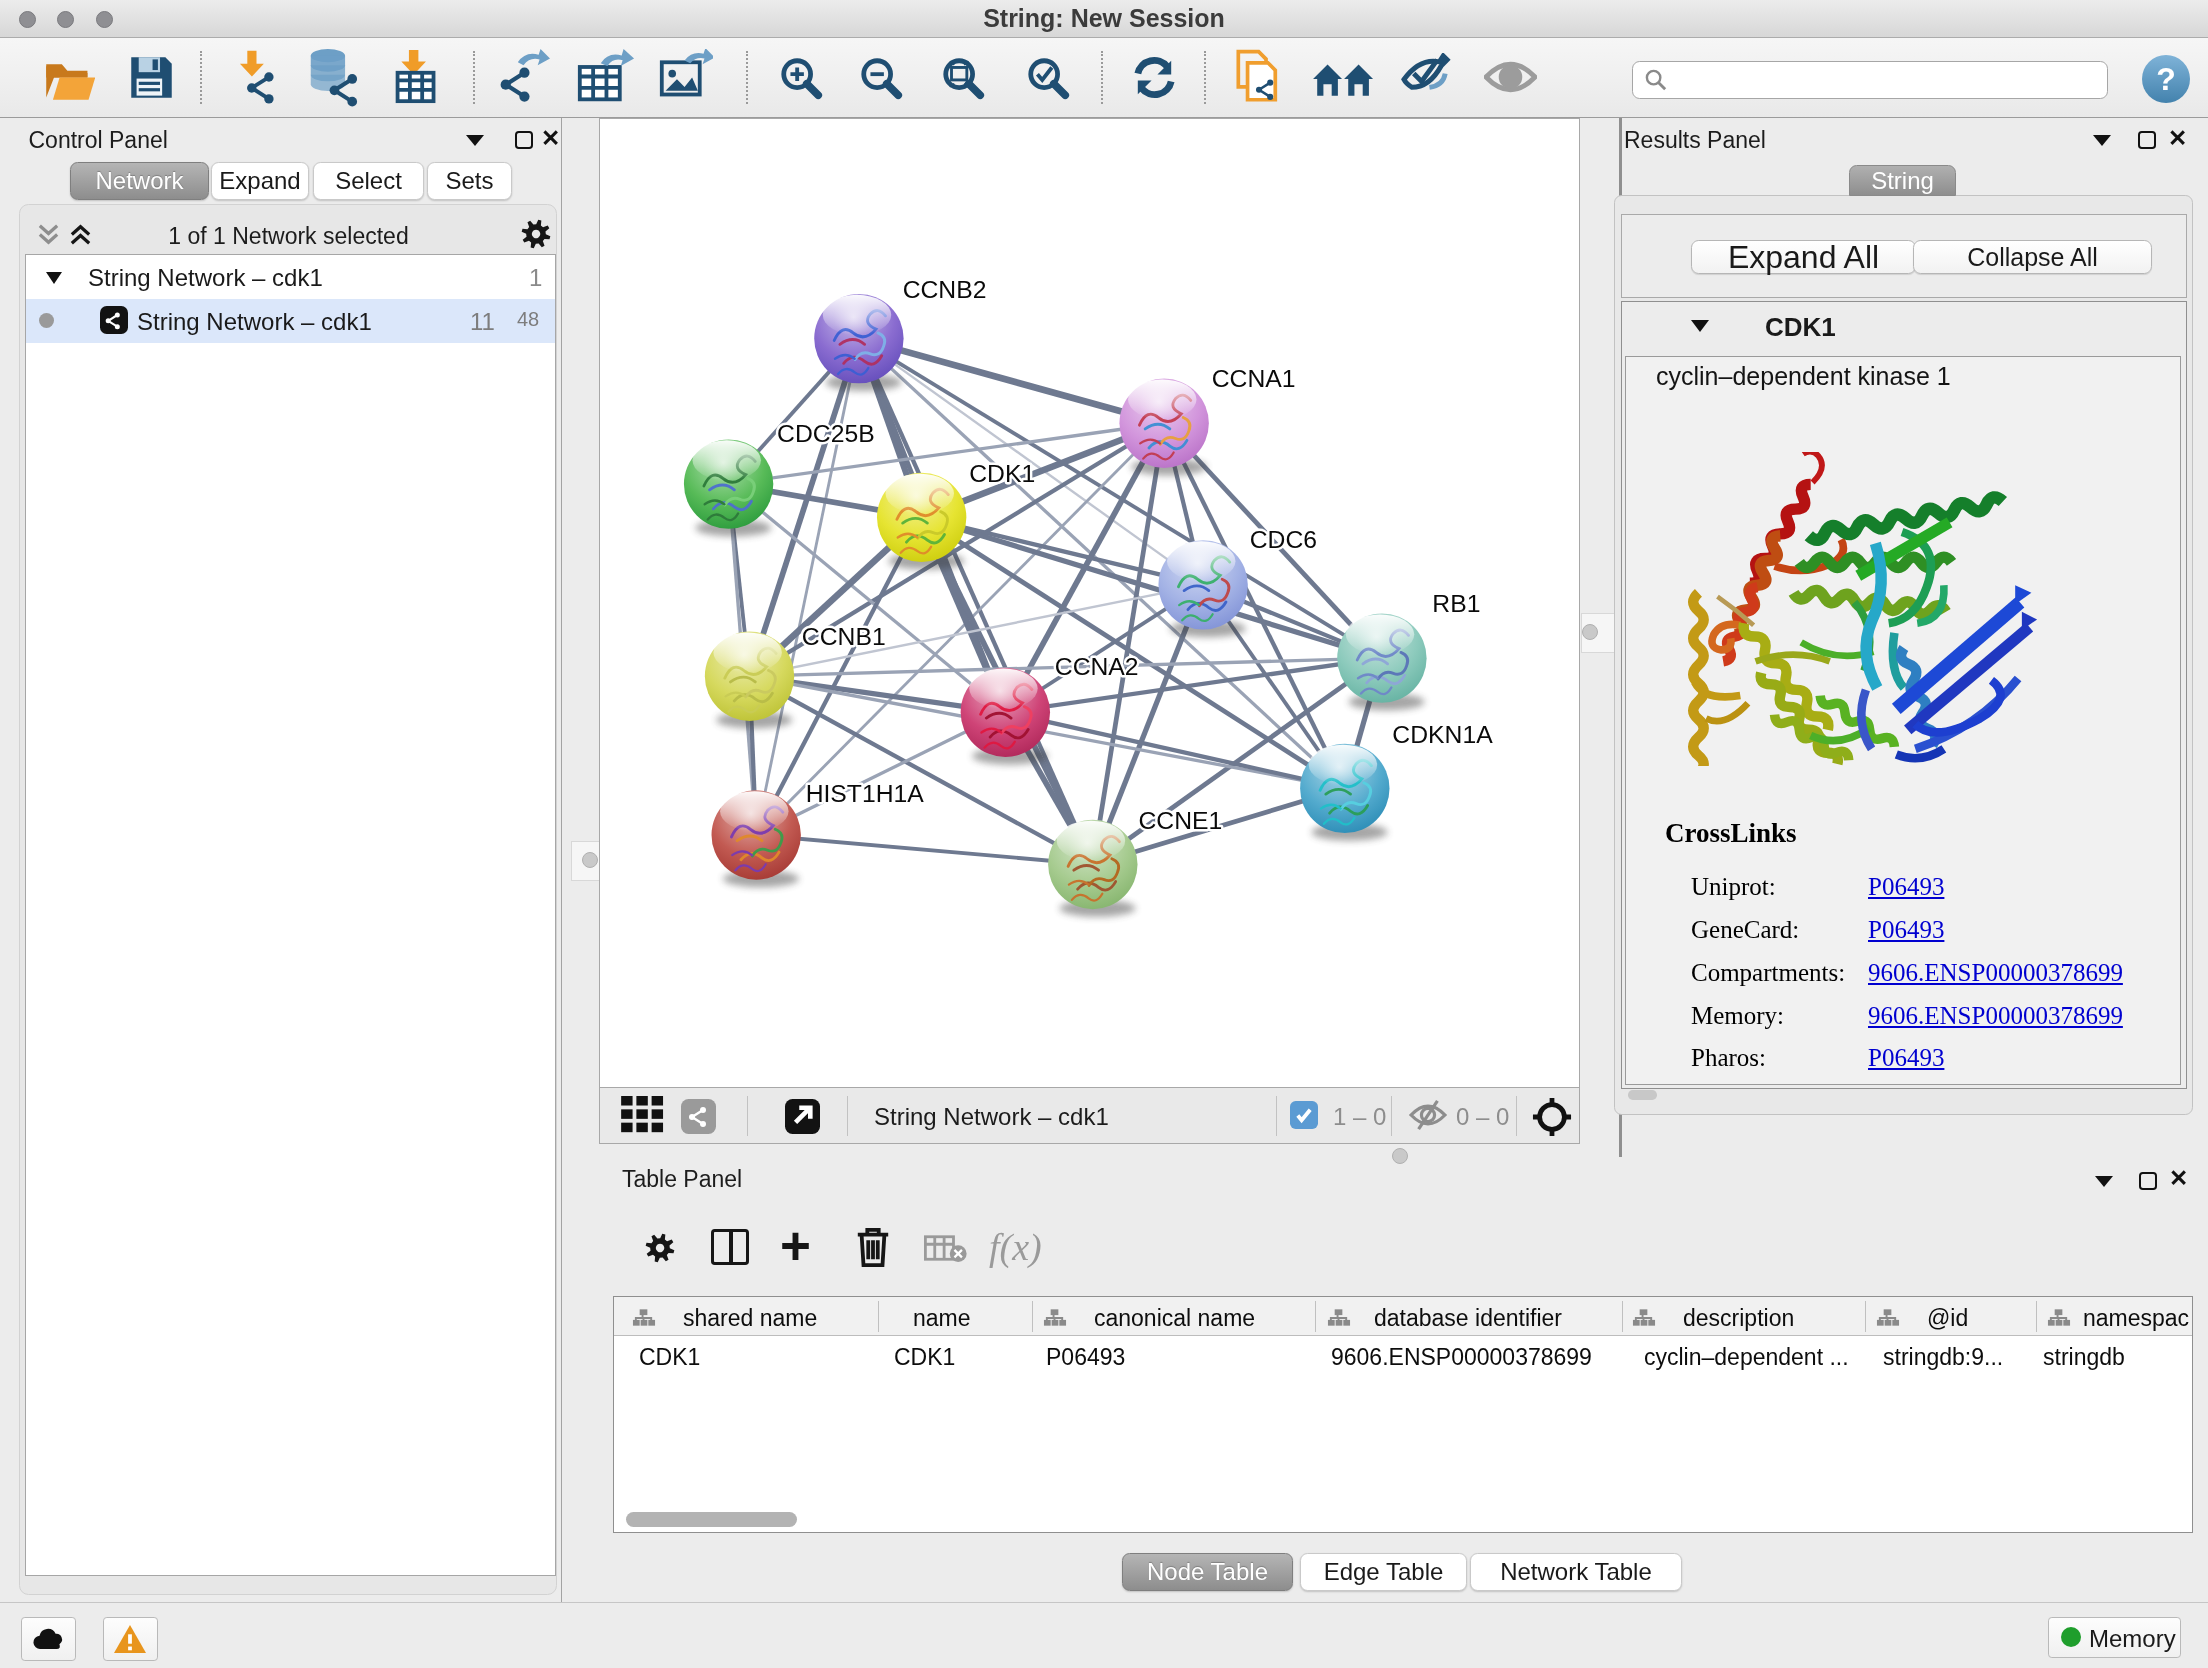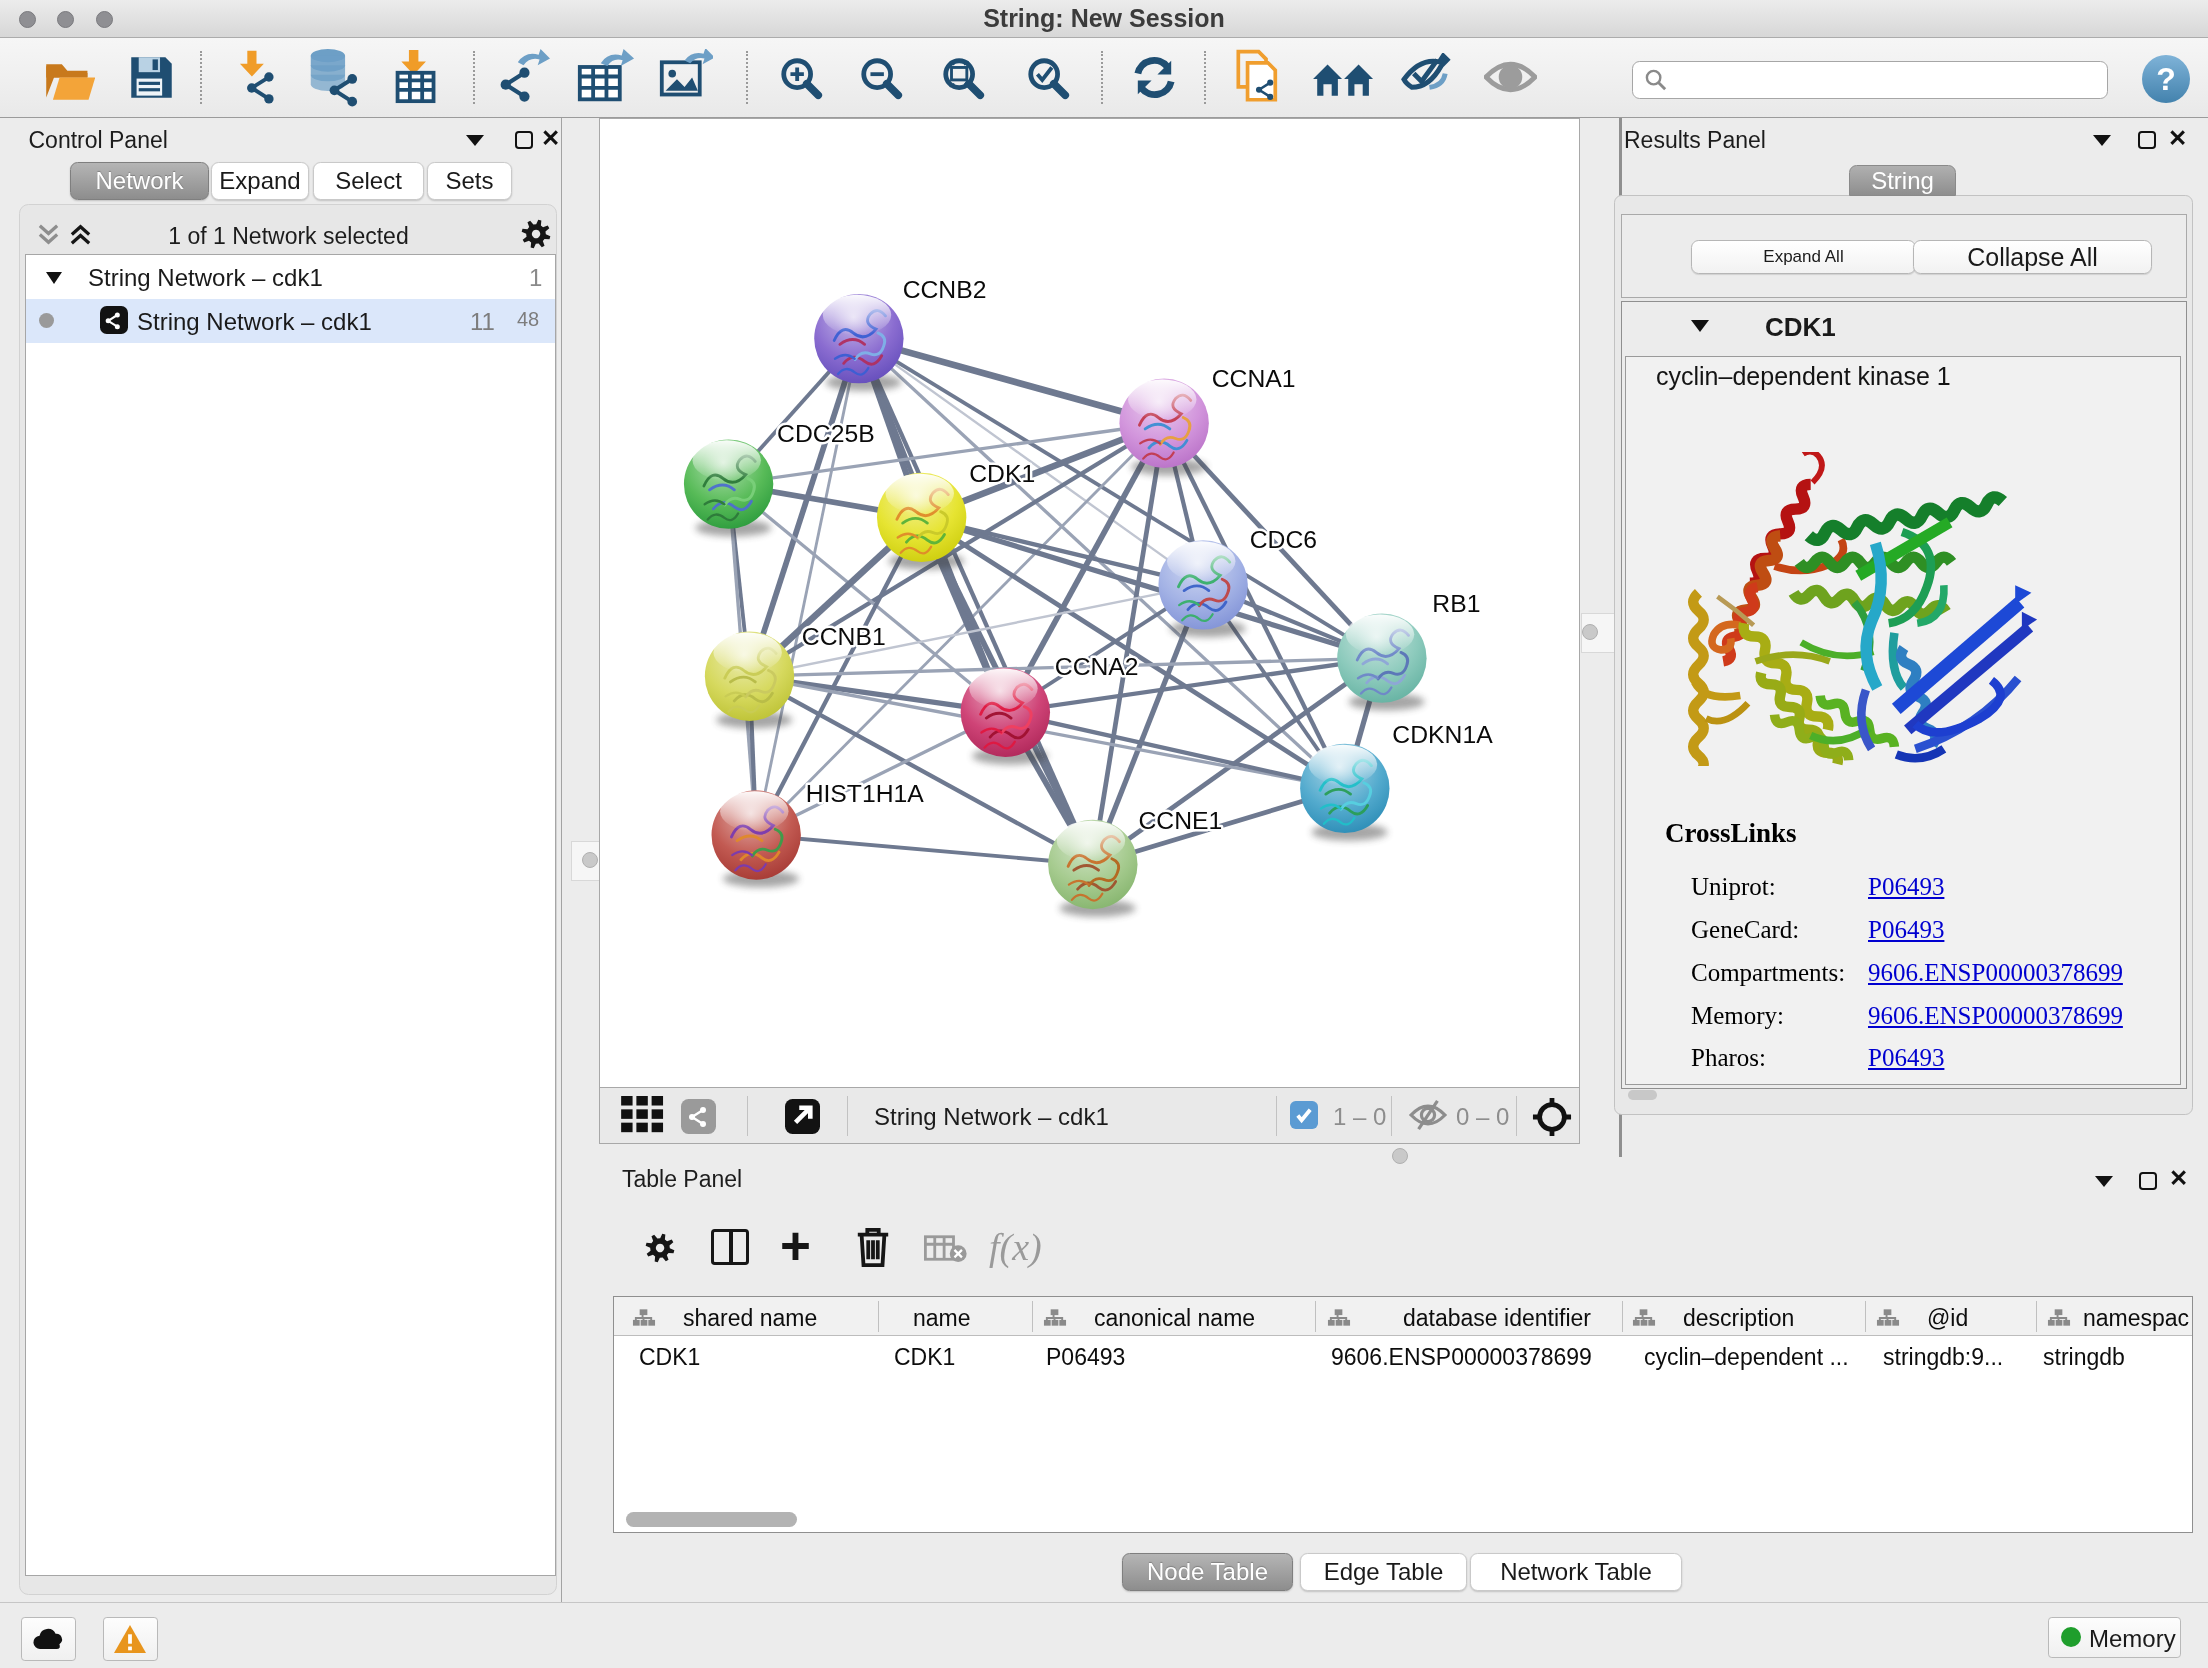--- a/index.html
+++ b/index.html
@@ -514,21 +514,21 @@
 <div class="abs" style="left:1582px;top:624px;width:16px;height:16px;border-radius:50%;background:#c9c9c9;border:1px solid #b0b0b0"></div>
 <div class="abs" style="left:1619px;top:118px;width:2.9px;height:1039px;background:#8f8f8f"></div>
 
 <div class="abs hdrtxt" style="left:1624px;top:127px">Results Panel</div>
 <div class="abs tri" style="left:2093px;top:135px"></div>
 <div class="abs sqbtn" style="left:2138px;top:131px"></div>
 <div class="abs xbtn" style="left:2168px;top:125px">✕</div>
 <div class="abs" style="left:1614px;top:195px;width:579px;height:920px;background:#e8e8e8;border:1px solid #c2c2c2;border-radius:7.6px"></div>
 <div class="abs" style="left:1849px;top:165px;width:107px;height:31px;background:linear-gradient(#b0b0b0,#8e8e8e);border:1px solid #8a8a8a;border-radius:7.6px 7.6px 0 0;color:#fff;font-size:24px;text-align:center;line-height:29.5px">String</div>
 <div class="abs" style="left:1621px;top:214px;width:566px;height:84px;background:#ececec;border:1px solid #a9a9a9"></div>
-<div class="abs btn" style="left:1691px;top:240px;width:225px;height:34px;line-height:32px;font-size:17px">Expand All</div>
+<div class="abs btn" style="left:1691px;top:240px;width:225px;height:34px;line-height:32px;font-size:32px">Expand All</div>
 <div class="abs btn" style="left:1913px;top:240px;width:239px;height:34px;line-height:32px;font-size:25px">Collapse All</div>
 <div class="abs" style="left:1621px;top:301px;width:566px;height:788px;background:#ececec;border:1px solid #8f8f8f"></div>
 <div class="abs tri" style="left:1691px;top:320px;border-top-width:12.4px;border-left-width:9.5px;border-right-width:9.5px"></div>
 <div class="abs" style="left:1765px;top:312px;font-size:26px;font-weight:700">CDK1</div>
 <div class="abs" style="left:1625px;top:356px;width:556px;height:729px;background:#f1f1f1;border:1px solid #9a9a9a"></div>
 <div class="abs" style="left:1656px;top:362px;font-size:25px;color:#141414">cyclin–dependent kinase 1</div>
 <svg class="abs" style="left:1668px;top:452px" width="371" height="314" viewBox="0 0 390 330">
     <path d="M152 32 q16 -16 6 -28 q-7 -8 -16 -2" stroke="#c01818" stroke-width="6" fill="none"></path>
     <path d="M150,34 Q136,34 142,47 Q148,60 134,60 Q120,60 126,73 Q132,86 118,86 Q104,86 110,99 Q116,112 102,112 Q88,112 94,125 Q100,138 86,138" fill="none" stroke="#b51212" stroke-width="12" stroke-linejoin="round"></path>
     <path d="M118,88 Q104,89 112,101 Q120,113 106,114 Q92,115 100,127 Q108,139 94,140 Q80,141 88,153 Q96,165 82,166 Q68,167 76,179 Q84,191 70,192" fill="none" stroke="#bf4d12" stroke-width="12" stroke-linejoin="round"></path>
@@ -637,21 +637,21 @@
 <div class="abs cell" style="left:1094px;top:1305px;">canonical name</div>
 <svg class="abs" style="left:1327px;top:1307px" width="24" height="21" viewBox="0 0 25 21">
     <g fill="#8a8a8a">
       <rect x="8" y="2" width="8" height="6"></rect>
       <rect x="1" y="13" width="7" height="6"></rect>
       <rect x="9" y="13" width="7" height="6"></rect>
       <rect x="17" y="13" width="7" height="6"></rect>
       <path d="M11 8 v3 M4 13 v-2 h16 v2 M12 11 v2" stroke="#8a8a8a" stroke-width="2" fill="none"></path>
     </g>
   </svg>
-<div class="abs cell" style="left:1374px;top:1305px;margin-left:29px;">database identifier</div>
+<div class="abs cell" style="left:1374px;top:1305px;">database identifier</div>
 <svg class="abs" style="left:1632px;top:1307px" width="24" height="21" viewBox="0 0 25 21">
     <g fill="#8a8a8a">
       <rect x="8" y="2" width="8" height="6"></rect>
       <rect x="1" y="13" width="7" height="6"></rect>
       <rect x="9" y="13" width="7" height="6"></rect>
       <rect x="17" y="13" width="7" height="6"></rect>
       <path d="M11 8 v3 M4 13 v-2 h16 v2 M12 11 v2" stroke="#8a8a8a" stroke-width="2" fill="none"></path>
     </g>
   </svg>
 <div class="abs cell" style="left:1683px;top:1305px;">description</div>

